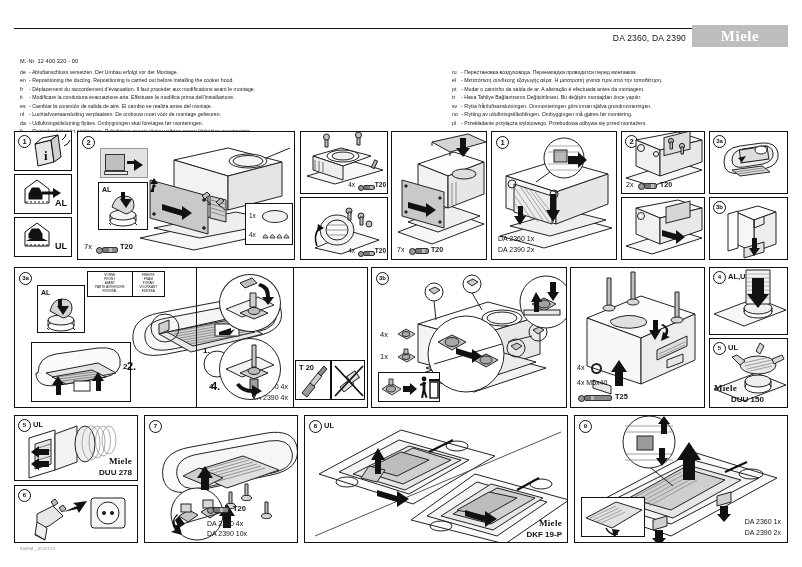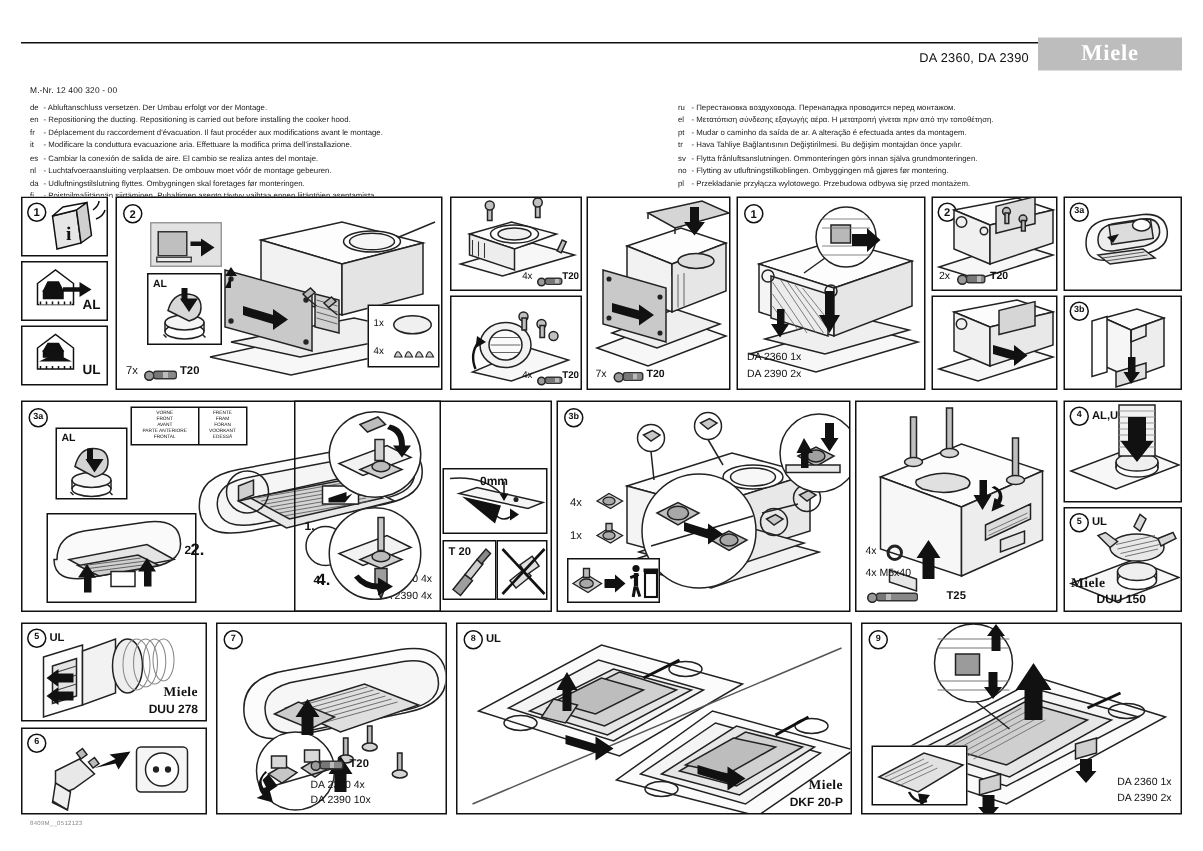--- a/index.html
+++ b/index.html
@@ -624,35 +624,20 @@
           <path d="M32 6 l4 0 l0 22 l-4 0z" fill="#c8c8c8"></path>
           <path d="M30 40 l8 0 l0 12 l-8 0z" fill="#9e9e9e"></path>
           <path d="M31 52 l6 0 l-3 8 z" fill="#777"></path>
         </g>
         <g fill="#111" stroke="none">
           <path d="M16 46 q6 8 16 8 l0 4 l10 -6 l-10 -6 l0 4 q-8 0 -13 -6z"></path>
         </g>
       </svg>
     </div>
 
-    <div class="subpanel" style="left:98px; top:44px; width:70px; height:44px;">
-      <svg width="70" height="44" style="position:absolute;left:0;top:0;">
-        <g stroke="#222" stroke-width="1" fill="none">
-          <path d="M4 6 q22 -2 34 10"></path>
-          <polygon points="10,16 56,26 66,22 22,12" fill="#f4f4f4"></polygon>
-          <polygon points="12,18 34,36 38,24" fill="#111" stroke="none"></polygon>
-          <circle cx="48" cy="20" r="1.2" fill="#222"></circle>
-          <line x1="40" y1="8" x2="40" y2="18" stroke="#111"></line>
-          <polygon points="37,16 43,16 40,21" fill="#111" stroke="none"></polygon>
-          <path d="M34 30 q6 6 12 0" stroke="#111"></path>
-          <polygon points="44,26 50,30 44,34" fill="#111" stroke="none"></polygon>
-        </g>
-      </svg>
-      <div class="cap b" style="left:24px; top:3px; font-size:8px;">0mm</div>
-    </div>
 
     <div class="subpanel" style="left:98px; top:92px; width:36px; height:40px;">
       <div class="cap b" style="left:3px; top:2px; font-size:7.5px;">T 20</div>
       <svg width="36" height="40" style="position:absolute;left:0;top:0;">
         <g stroke="#222" stroke-width="1">
           <path d="M6 32 l8 -10 l5 4 l-8 10z" fill="#9e9e9e"></path>
           <path d="M14 22 l8 -10 l4 3 l-8 10z" fill="#d0d0d0"></path>
           <path d="M22 12 l6 -7 l3 3 l-6 7z" fill="#888"></path>
         </g>
       </svg>
@@ -793,21 +778,21 @@
         <polygon points="82,52 87,52 87,62 90,62 84,72 78,62 82,62"></polygon>
         <path d="M92 56 q8 4 4 12 l3 1 l-9 4 l2 -9 l2 1 q3 -5 -4 -8z"></path>
         <polygon points="44,118 52,118 52,104 56,104 48,92 40,104 44,104"></polygon>
       </g>
     </svg>
     <div class="cap" style="left:6px; bottom:35px; font-size:7px;">4x</div>
     <div class="ring" style="left:20px; bottom:33px; width:11px; height:11px; border-width:2.5px;"></div>
     <div class="cap" style="left:6px; bottom:20px; font-size:7px;">4x M5x40</div>
     <div class="screwhead" style="left:7px; bottom:5px;"></div>
     <div class="screw" style="left:13px; bottom:6px; width:28px;"></div>
-    <div class="cap b" style="left:60px; bottom:5px; font-size:7.5px;">T25</div>
+    <div class="cap b" style="left:44px; bottom:5px; font-size:7.5px;">T25</div>
   </div>
 
   <div class="subpanel" style="left:709px; top:267px; width:79px; height:68px;">
     <div class="step small" style="left:3px; top:3px;">4</div>
     <div class="cap b" style="left:18px; top:4px; font-size:7.5px;">AL,UL</div>
     <svg width="79" height="68" style="position:absolute;left:0;top:0;">
       <g stroke="#222" stroke-width="1" fill="none">
         <polygon points="4,46 34,58 76,42 46,30" fill="#f7f7f7"></polygon>
         <ellipse cx="48" cy="44" rx="14" ry="6" fill="#fff"></ellipse>
         <ellipse cx="48" cy="40" rx="14" ry="6" fill="#efefef"></ellipse>
@@ -995,21 +980,21 @@
 
         <line x1="10" y1="120" x2="256" y2="16" stroke="#555"></line>
       </g>
       <g fill="#111" stroke="none">
         <polygon points="70,58 76,58 76,44 80,44 73,32 66,44 70,44"></polygon>
         <polygon points="72,74 92,80 92,75 104,83 92,91 92,86 72,80"></polygon>
         <polygon points="160,94 180,100 180,95 192,103 180,111 180,106 160,100"></polygon>
       </g>
     </svg>
     <div class="miele-sm" style="right:5px; bottom:14px;">Miele</div>
-    <div class="miele-sub" style="right:5px; bottom:3px;">DKF 20-P</div>
+    <div class="miele-sub" style="right:5px; bottom:3px;">DKF 19-P</div>
   </div>
 
   <div class="panel" style="left:574px; top:415px; width:214px; height:128px;">
     <div class="step small" style="left:4px; top:4px;">9</div>
     <svg width="214" height="128" style="position:absolute;left:0;top:0;">
       <g stroke="#222" stroke-width="1" fill="none">
 
         <polygon points="12,92 96,120 202,62 118,36" fill="#fbfbfb"></polygon>
         <polygon points="30,88 96,108 184,62 118,44" fill="#f5f5f5"></polygon>
         <ellipse cx="40" cy="92" rx="12" ry="5"></ellipse>

